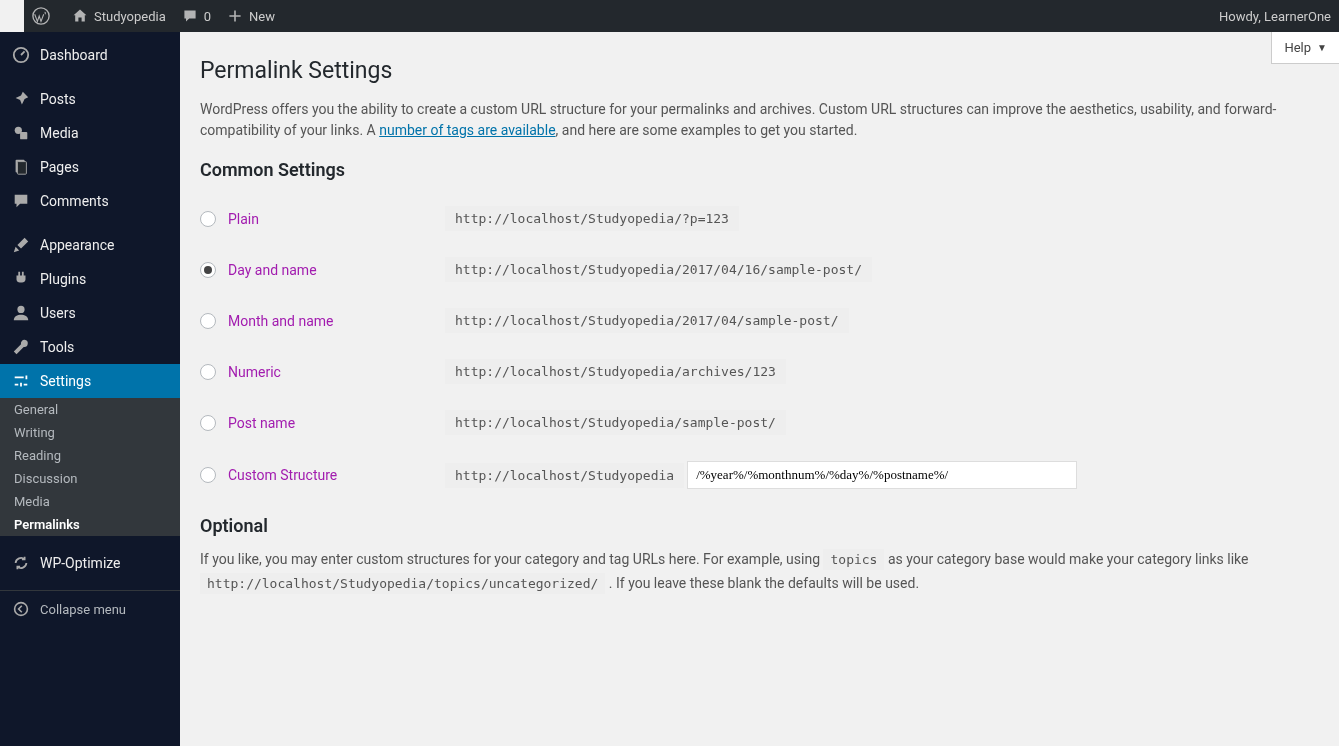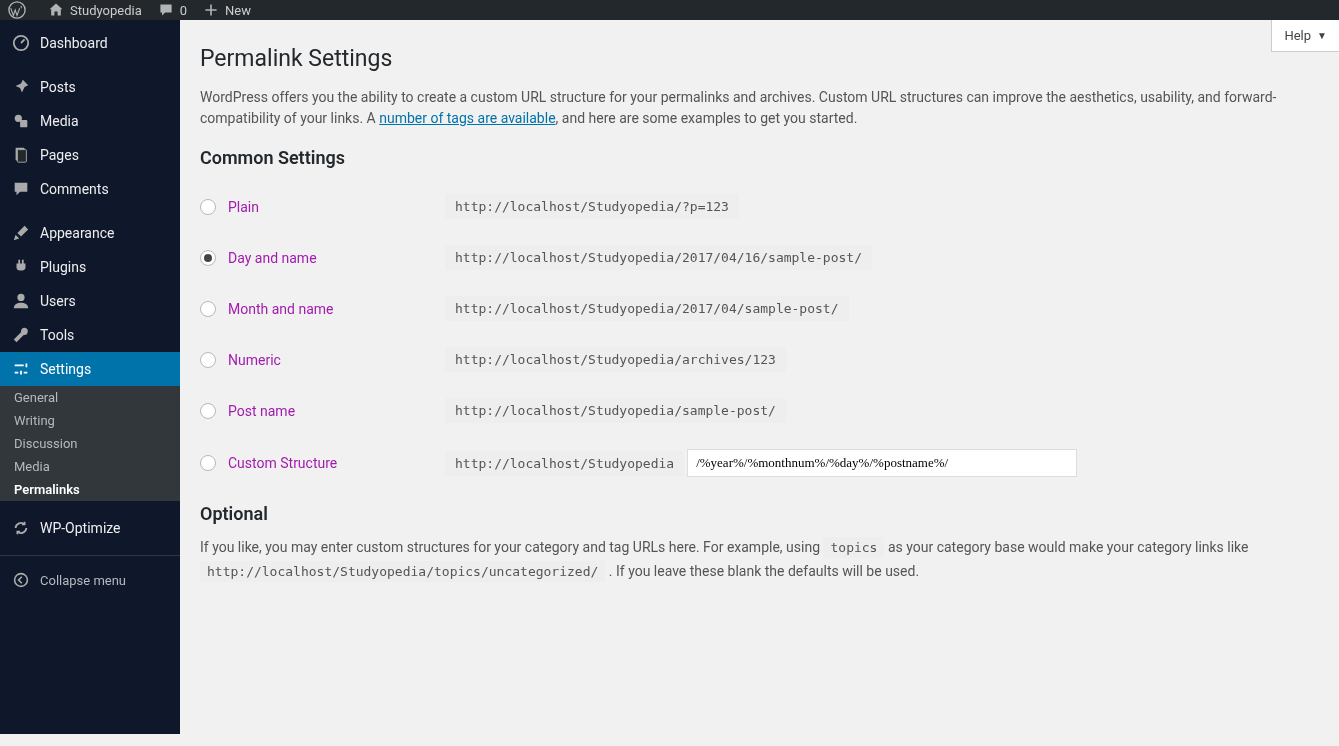--- a/index.html
+++ b/index.html
@@ -1,31 +1,31 @@
 <!DOCTYPE html>
 <html><head>
 <meta charset="utf-8">
 <style>
 * { box-sizing: border-box; margin: 0; padding: 0; }
 body { font-family: -apple-system, BlinkMacSystemFont, "Segoe UI", Roboto, sans-serif; font-size: 13px; color: #444; background: #f1f1f1; }
-.toolbar { height: 20px; background: #23282d; color: #ccc; display: flex; align-items: center; justify-content: space-between; padding: 0 0 0 0; font-size: 13px; }
+.toolbar { height: 32px; background: #23282d; color: #ccc; display: flex; align-items: center; justify-content: space-between; padding: 0 0 0 0; font-size: 13px; margin-left: 24px; }
 .toolbar-left, .toolbar-right { display: flex; align-items: center; }
 .toolbar-item { display: flex; align-items: center; padding: 0 8px; height: 32px; cursor: pointer; color: #ccc; }
 .toolbar-item span.ticon { margin-right: 6px; font-size: 16px; opacity: .85; display: inline-flex; align-items: center; }
 .container { display: flex; min-height: calc(100vh - 32px); }
 .sidebar { width: 180px; background: #0f172a; color: #eee; flex-shrink: 0; padding-top: 6px; position: relative; }
 .menu-item { display: flex; align-items: center; padding: 8px 10px; cursor: pointer; color: #eee; font-size: 14px; }
 .menu-item.active { background: #0073aa; color: #fff; position: relative; }
 .menu-item.active::after { content: ""; position: absolute; right: -8px; top: 50%; margin-top: -8px; border: 8px solid transparent; border-right-color: #f1f1f1; }
 .menu-item .micon { width: 22px; text-align: center; margin-right: 8px; font-size: 16px; display: inline-flex; align-items: center; justify-content: center; }
 .menu-sep { height: 10px; }
 .submenu { background: #32373c; }
 .submenu-item { padding: 4px 14px; color: #b4b9be; font-size: 13px; cursor: pointer; }
 .submenu-item.current { color: #fff; font-weight: 600; }
-.collapse { display: flex; align-items: center; padding: 16px 10px; color: #b4b9be; font-size: 13px; cursor: pointer; border-top: 1px solid #32373c; margin-top: 10px; }
+.collapse { display: flex; align-items: center; padding: 10px 10px; color: #b4b9be; font-size: 13px; cursor: pointer; border-top: 1px solid #32373c; margin-top: 10px; }
 .collapse .micon { width: 22px; text-align: center; margin-right: 8px; display:inline-flex; align-items:center; justify-content:center;}
 .content { flex: 1; padding: 10px 20px 40px 20px; background: #f1f1f1; position: relative; }
 .help-btn { position: absolute; top: 0; right: 0; background: #fff; border: 1px solid #ccc; border-top: none; border-right: none; padding: 8px 12px; font-size: 13px; cursor: pointer; display: flex; align-items: center; }
 .help-btn span.caret { margin-left: 6px; font-size: 10px; }
 h1 { font-size: 23px; font-weight: 400; margin: 15px 0 15px 0; color: #23282d; }
 p.desc { font-size: 14px; color: #555; line-height: 1.5; margin-bottom: 15px; }
 p.desc a { color: #0073aa; text-decoration: underline; }
 h2 { font-size: 18px; font-weight: 600; margin: 18px 0 12px 0; color: #23282d; }
 .radio-row { display: flex; align-items: center; margin: 26px 0; }
 .radio-label { display: flex; align-items: center; width: 245px; font-size: 14px; font-weight: 400; color: #a21caf; cursor: pointer; }
@@ -68,20 +68,25 @@
     </div>
     <div class="toolbar-item">
       <span class="ticon">
         <svg width="16" height="16" viewBox="0 0 20 20" fill="#ccc">
             <path d="M9 3h2v6h6v2h-6v6H9v-6H3V9h6z"></path>
           </svg>
       </span>
       <span>New</span>
     </div>
   </div>
+  <div class="toolbar-right">
+    <div class="toolbar-item">
+      <span>Howdy, LearnerOne</span>
+    </div>
+  </div>
 </div>
 
 <div class="container">
   <div class="sidebar">
     <div class="menu-item">
       <span class="micon">
           <svg width="18" height="18" viewBox="0 0 20 20" fill="#aaa">
             <circle cx="10" cy="10" r="8" fill="none" stroke="#aaa" stroke-width="2"></circle>
             <path d="M10 10L14 6" stroke="#aaa" stroke-width="2"></path>
           </svg>
@@ -161,20 +166,21 @@
       <span class="micon">
           <svg width="18" height="18" viewBox="0 0 20 20" fill="#fff">
             <path d="M3 5h10v2H3zM15 4h2v4h-2zM3 13h4v2H3zM9 12h2v4H9zM13 13h4v2h-4z"></path>
           </svg>
         </span>
       <span>Settings</span>
     </div>
     <div class="submenu">
       <div class="submenu-item">General</div>
       <div class="submenu-item">Writing</div>
+      <div class="submenu-item">Reading</div>
       <div class="submenu-item">Discussion</div>
       <div class="submenu-item">Media</div>
       <div class="submenu-item current">Permalinks</div>
     </div>
     <div class="menu-sep"></div>
     <div class="menu-item">
       <span class="micon">
           <svg width="18" height="18" viewBox="0 0 20 20" fill="none" stroke="#aaa" stroke-width="2">
             <path d="M4 10a6 6 0 0110-4M16 10a6 6 0 01-10 4"></path>
             <path d="M14 3v3h-3M6 17v-3h3"></path>

